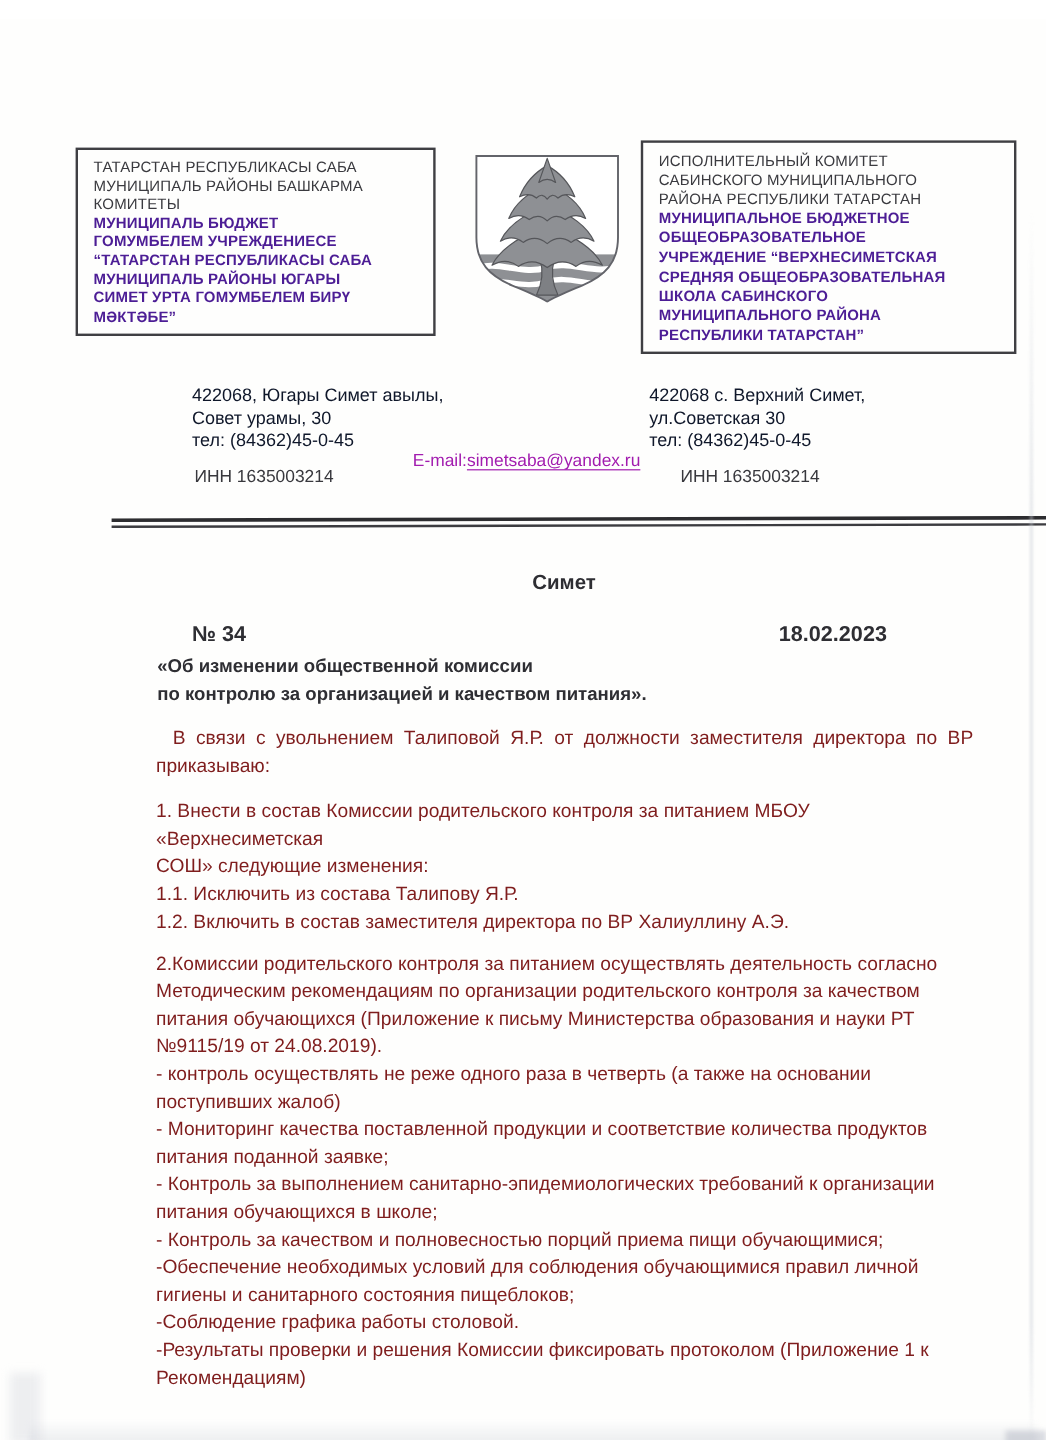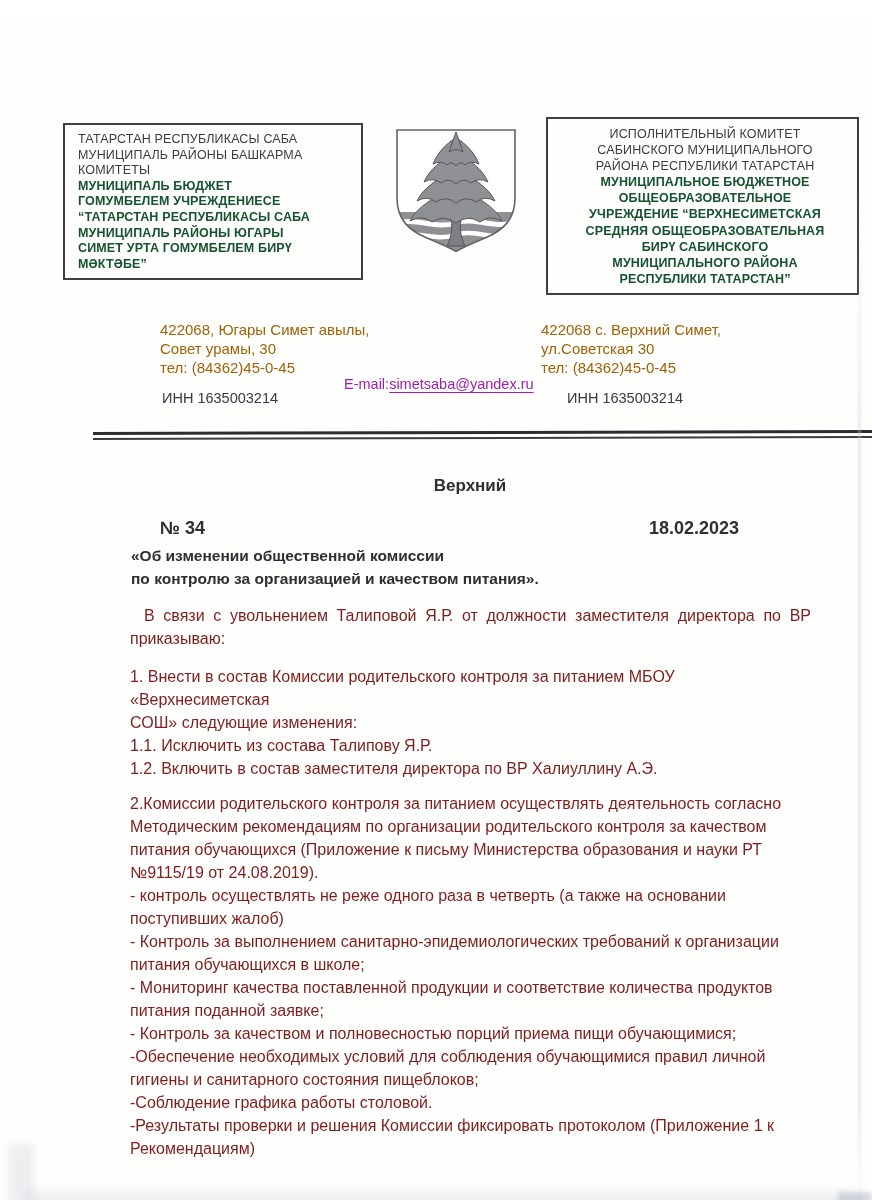--- a/index.html
+++ b/index.html
@@ -11,28 +11,28 @@
   }
   .pre { white-space:pre-line; }
 
   
   .lh-box {
     position:absolute; border:2px solid #3f3f43; box-sizing:border-box;
     padding:7px 8px 6px 13px; font-size:12.5px; letter-spacing:.15px;
     color:#3a3a3f;
   }
   .lh-left  { left:63px;  top:107px; width:300px; height:157px; line-height:15.6px; }
-  .lh-right { left:546px; top:101px; width:313px; height:178px; line-height:16.1px;text-align:center; }
-  .lh-box .org { font-weight:700; color:#14532d; }
+  .lh-right { left:534px; top:101px; width:313px; height:178px; line-height:16.1px; }
+  .lh-box .org { font-weight:700; color:#4c1d95; }
 
   
   .emblem { position:absolute; left:391px; top:110px; width:130px; height:126px; }
 
   
-  .addr { position:absolute; font-size:15px; line-height:19px; color:#a16207; }
+  .addr { position:absolute; font-size:15px; line-height:19px; color:#0f172a; }
   .addr-left  { left:160px; top:304px; }
   .addr-right { left:541px; top:304px; }
   .inn { position:absolute; top:374px; font-size:14.5px; color:#38383d; }
   .inn-left  { left:162px; }
   .email-wrap { left:344px; position:absolute; top:360px; font-size:14.5px; color:#a21caf; }
   .email-wrap .mail { text-decoration:underline; text-underline-offset:3px; }
   .inn-right { left:567px; }
 
   
   .rule {
@@ -118,39 +118,39 @@
   </svg>
 
   <div class="lh-box lh-right">
     <div class="pre">ИСПОЛНИТЕЛЬНЫЙ КОМИТЕТ
 САБИНСКОГО МУНИЦИПАЛЬНОГО
 РАЙОНА РЕСПУБЛИКИ ТАТАРСТАН</div>
     <div class="pre org">МУНИЦИПАЛЬНОЕ БЮДЖЕТНОЕ
 ОБЩЕОБРАЗОВАТЕЛЬНОЕ
 УЧРЕЖДЕНИЕ “ВЕРХНЕСИМЕТСКАЯ
 СРЕДНЯЯ ОБЩЕОБРАЗОВАТЕЛЬНАЯ
-БИРҮ САБИНСКОГО
+ШКОЛА САБИНСКОГО
 МУНИЦИПАЛЬНОГО РАЙОНА
 РЕСПУБЛИКИ ТАТАРСТАН”</div>
   </div>
 
   <div class="addr addr-left pre">422068, Югары Симет авылы,
 Совет  урамы, 30
 тел: (84362)45-0-45</div>
   <div class="addr addr-right pre">422068 с. Верхний Симет,
 ул.Советская 30
 тел: (84362)45-0-45</div>
 
   <div class="inn inn-left">ИНН 1635003214</div>
   <div class="email-wrap"><span>E-mail:</span><span class="mail">simetsaba@yandex.ru</span></div>
   <div class="inn inn-right">ИНН 1635003214</div>
 
   <div class="rule"></div>
 
-  <div class="order-title">Верхний</div>
+  <div class="order-title">Симет</div>
   <div class="num-row">
     <span class="num">№ 34</span>
     <span class="date">18.02.2023</span>
   </div>
   <div class="subject pre">«Об  изменении общественной комиссии
 по контролю за организацией и качеством питания».</div>
 
   <div class="body-text">
     <p class="par opening">
       <span class="l1">В связи с увольнением Талиповой Я.Р. от должности заместителя директора по ВР</span>
@@ -159,24 +159,24 @@
     <p class="par pre gap-lg">1. Внести в состав Комиссии родительского контроля за питанием МБОУ «Верхнесиметская
 СОШ» следующие изменения:</p>
     <p class="par pre">1.1. Исключить из состава Талипову Я.Р.</p>
     <p class="par pre">1.2. Включить в состав заместителя директора по ВР Халиуллину А.Э.</p>
     <p class="par pre gap-md">2.Комиссии родительского контроля за питанием осуществлять деятельность согласно
 Методическим рекомендациям по организации родительского контроля за качеством
 питания обучающихся (Приложение к письму Министерства образования и науки РТ
 №9115/19 от 24.08.2019).</p>
     <p class="par pre">- контроль осуществлять не реже одного раза в четверть (а также на основании
 поступивших жалоб)</p>
+    <p class="par pre">- Мониторинг качества поставленной продукции и соответствие количества продуктов
+питания поданной заявке;</p>
     <p class="par pre">- Контроль за выполнением санитарно-эпидемиологических требований к организации
 питания обучающихся в школе;</p>
-    <p class="par pre">- Мониторинг качества поставленной продукции и соответствие количества продуктов
-питания поданной заявке;</p>
     <p class="par pre">- Контроль за качеством и полновесностью порций приема пищи обучающимися;</p>
     <p class="par pre">-Обеспечение необходимых условий для соблюдения обучающимися правил личной
 гигиены и санитарного состояния пищеблоков;</p>
     <p class="par pre">-Соблюдение графика работы столовой.</p>
     <p class="par pre">-Результаты проверки и решения Комиссии фиксировать протоколом (Приложение 1 к
 Рекомендациям)</p>
   </div>
 
   <div class="art art-bottom"></div>
   <div class="art art-left"></div>

